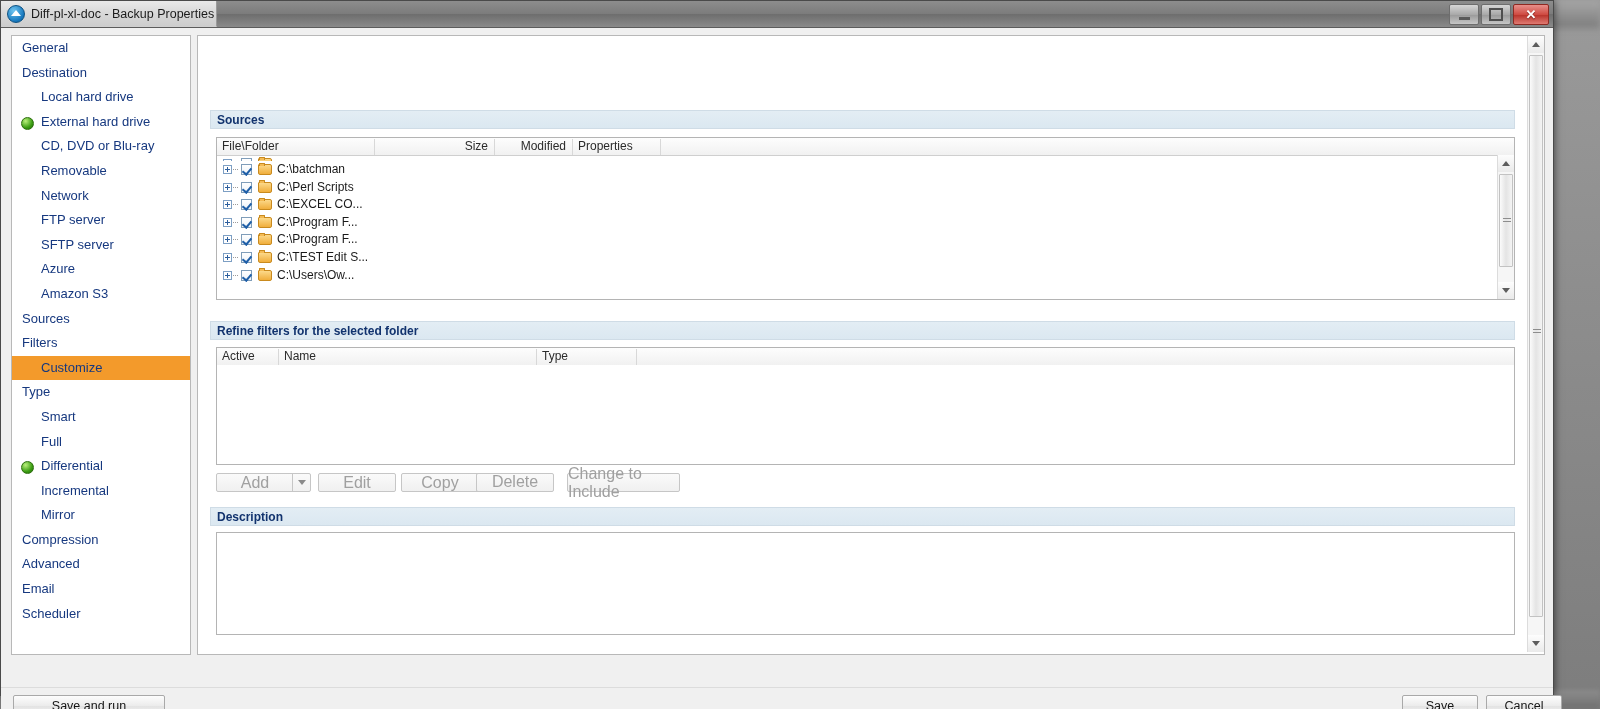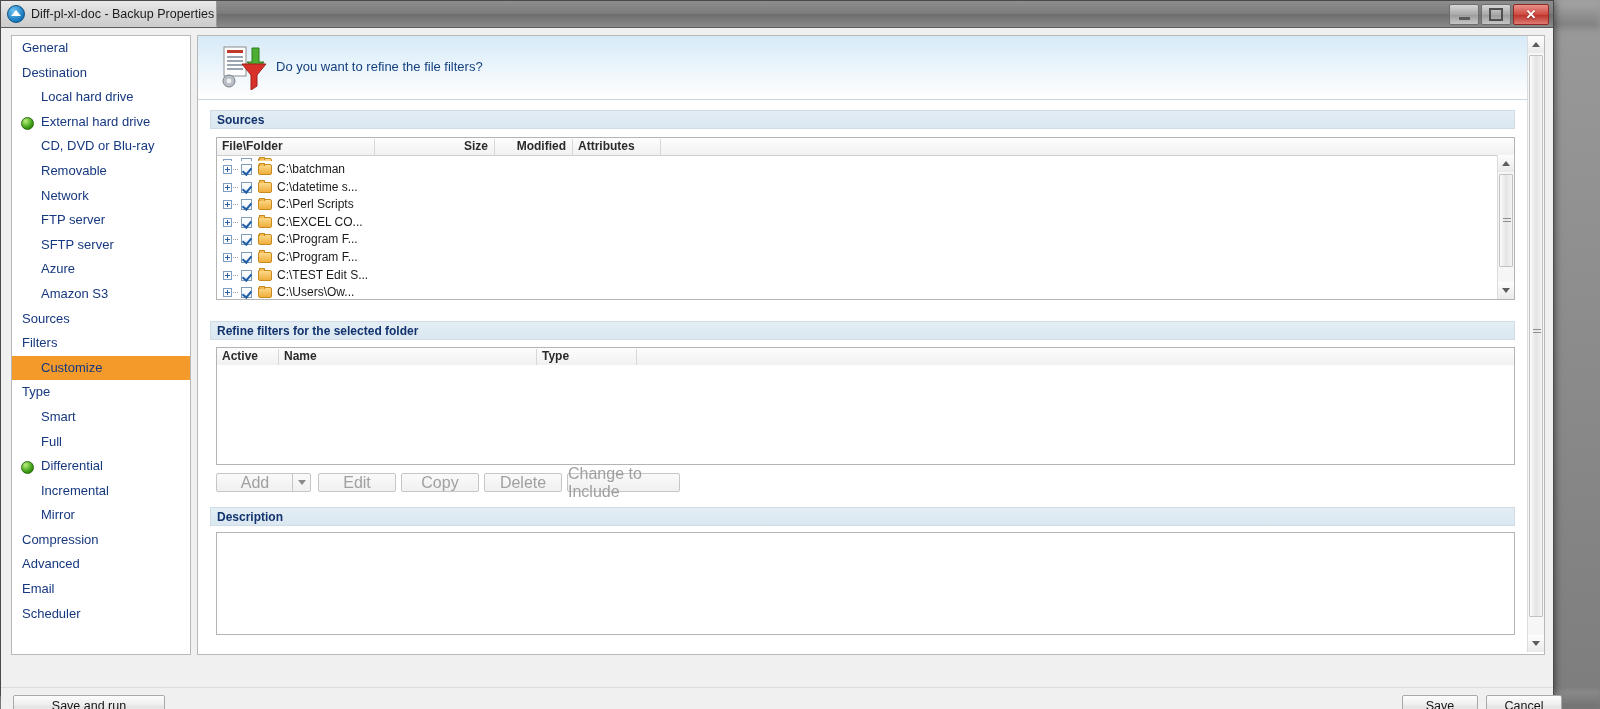--- a/index.html
+++ b/index.html
@@ -76,21 +76,21 @@
   #bantext{position:absolute;left:78px;top:23px;font-size:13px;color:#14407f;}
 
   .secthdr{position:absolute;height:19px;left:12px;width:1305px;
     background:linear-gradient(180deg,#e3edf4,#dbe8f1);
     border:1px solid #cfdce6;box-sizing:border-box;}
   .secthdr span{position:absolute;left:6px;top:2px;font-size:12px;font-weight:bold;color:#12336e;}
 
   .listbox{position:absolute;left:18px;background:#fff;border:1px solid #b4b4b4;box-sizing:border-box;}
   .colhdr{position:relative;height:17px;
     background:linear-gradient(180deg,#fdfdfd,#f1f1f1);
-    border-bottom:1px solid #cfcfcf;font-weight:bold;}
+    border-bottom:1px solid #cfcfcf;}
   .colhdr .c{position:absolute;top:1px;font-size:12px;color:#2b2b2b;height:16px;
     border-right:1px solid #d8d8d8;box-sizing:border-box;padding-left:5px;line-height:15px;}
   .colhdr .c.r{text-align:right;padding-right:6px;padding-left:0;}
 
   .srcrow{position:relative;height:17.6px;white-space:nowrap;}
   .expand{position:absolute;left:6px;top:4px;width:9px;height:9px;border:1px solid #7d9fc4;
     background:#fff;box-sizing:border-box;}
   .expand:before{content:"";position:absolute;left:1px;top:3px;width:5px;height:1px;background:#2d5f9e;}
   .expand:after{content:"";position:absolute;left:3px;top:1px;width:1px;height:5px;background:#2d5f9e;}
   .dotline{position:absolute;left:16px;top:8px;width:6px;height:1px;
@@ -250,75 +250,49 @@
           <span class="lbl">Email</span>
         </div>
         <div class="nav lvl0">
           <span class="lbl">Scheduler</span>
         </div>
       </div>
 
     <div id="panel">
       <div id="panelinner">
 
-        <div id="banner">
-          <svg id="bannericon" viewBox="0 0 48 44">
-            <rect x="4" y="1" width="22" height="29" fill="#fdfdfd" stroke="#8d8d8d"></rect>
-            <rect x="7" y="4" width="16" height="3" fill="#c0392b"></rect>
-            <g fill="#9aa5b1">
-                <rect x="7" y="10" width="16" height="2"></rect>
-                <rect x="7" y="14" width="16" height="2"></rect>
-              <rect x="7" y="18" width="16" height="2"></rect>
-                <rect x="7" y="22" width="16" height="2"></rect>
-              </g>
-            <circle cx="9" cy="35" r="6" fill="#b9bfc6" stroke="#7b8288"></circle>
-            <circle cx="9" cy="35" r="2.4" fill="#f0f0f0"></circle>
-            <path d="M32 2 h7 v14 h5 l-8.5 10 -8.5 -10 h5 z" fill="#4caf32" stroke="#2f7a1d"></path>
-            <path d="M22 18 h24 l-9 11 v11 l-6 4 v-15 z" fill="#d8312a" stroke="#9e211b"></path>
-          </svg>
-          <div id="bantext">Do you want to refine the file filters?</div>
-        </div>
 
         <div class="secthdr" style="top:74px;">
           <span>Sources</span>
         </div>
         <div class="listbox" id="srcbox" style="top:101px;width:1299px;height:163px;">
           <div class="colhdr" id="srchdr">
               <div class="c" style="left: 0px; width: 158px;">File\Folder</div>
               <div class="c r" style="left: 158px; width: 120px;">Size</div>
               <div class="c r" style="left: 278px; width: 78px;">Modified</div>
-              <div class="c" style="left: 356px; width: 88px;">Attributes</div>
+              <div class="c" style="left: 356px; width: 88px;">Properties</div>
               <div class="c" style="left: 444px; width: 838px; border-right: none;"></div>
             </div>
           <div id="srcrows" style="position:absolute;left:0;top:17px;right:17px;bottom:0;overflow:hidden;">
               <div class="srcrow" style="height: 6px; overflow: hidden;">
                 <span class="expand"></span>
                 <span class="cbx"></span>
                 <span class="fold">
                   <i></i>
                 </span>
                 <span class="nm"></span>
               </div>
               <div class="srcrow">
                 <span class="expand"></span>
                 <span class="dotline"></span>
                 <span class="cbx"></span>
                 <span class="fold">
                   <i></i>
                 </span>
                 <span class="nm">C:\batchman</span>
-              </div>
-              <div class="srcrow">
-                <span class="expand"></span>
-                <span class="dotline"></span>
-                <span class="cbx"></span>
-                <span class="fold">
-                  <i></i>
-                </span>
-                <span class="nm">C:\datetime s...</span>
               </div>
               <div class="srcrow">
                 <span class="expand"></span>
                 <span class="dotline"></span>
                 <span class="cbx"></span>
                 <span class="fold">
                   <i></i>
                 </span>
                 <span class="nm">C:\Perl Scripts</span>
               </div>
@@ -399,21 +373,21 @@
               <span class="dd">
                 <b></b>
               </span>
             </div>
             <div class="btn dis" style="left: 120px; top: 437px; width: 78px;">
               <span>Edit</span>
             </div>
             <div class="btn dis" style="left: 203px; top: 437px; width: 78px;">
               <span>Copy</span>
             </div>
-            <div class="btn dis" style="left: 286px; top: 437px; width: 78px;">
+            <div class="btn dis" style="left: 278px; top: 437px; width: 78px; align-items: flex-end;">
               <span>Delete</span>
             </div>
             <div class="btn dis" style="left: 369px; top: 437px; width: 113px;">
               <span>Change to Include</span>
             </div>
           </div>
 
         <div class="secthdr" style="top:471px;">
           <span>Description</span>
         </div>

